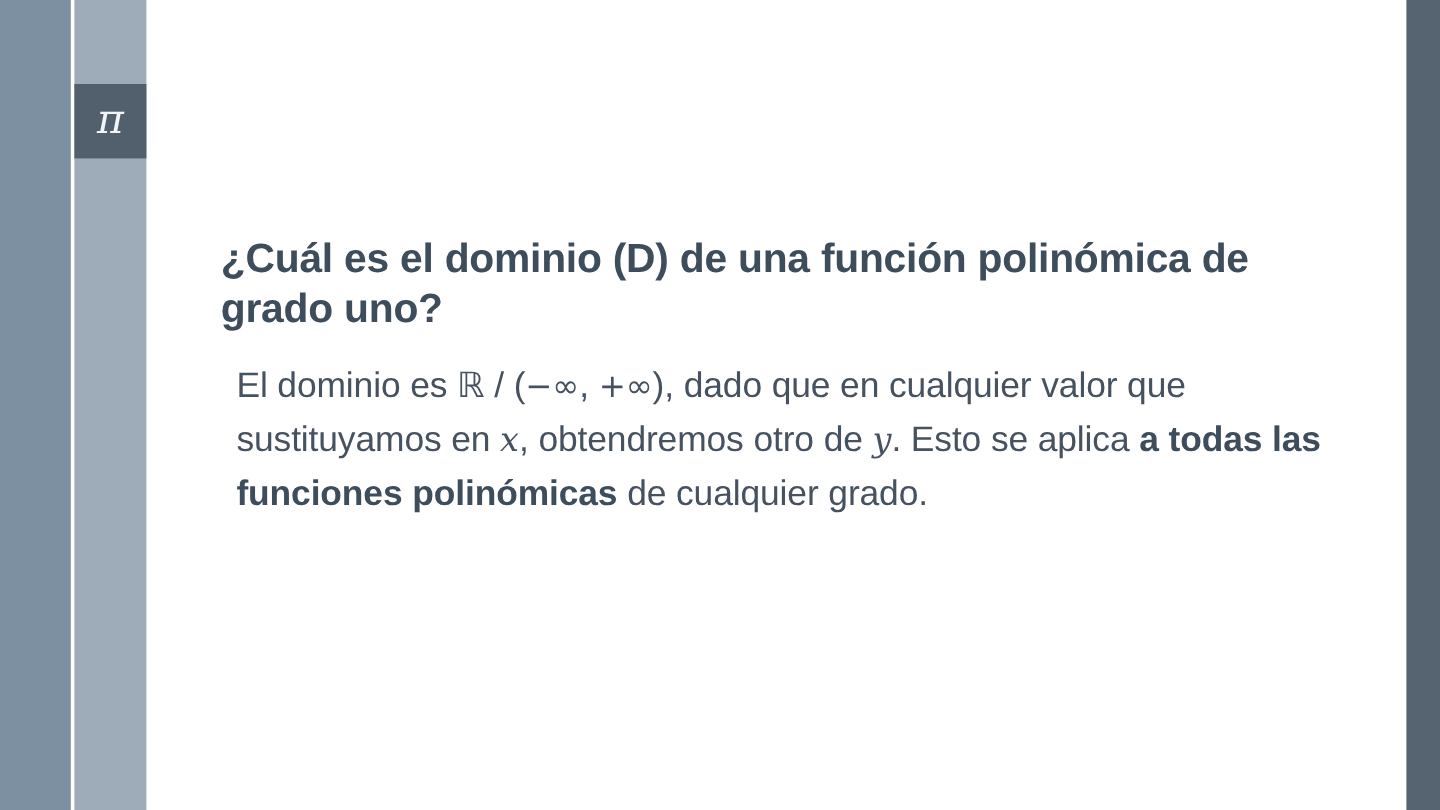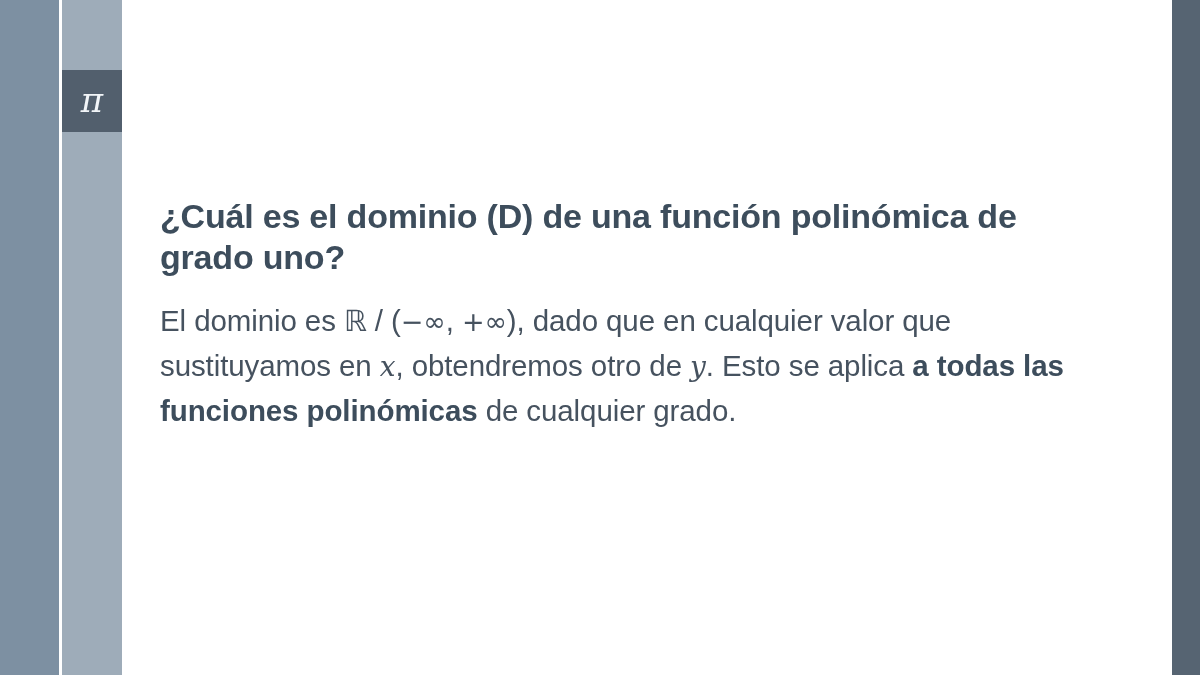--- a/index.html
+++ b/index.html
@@ -67,40 +67,40 @@
     left: 1172px;
     top: 0;
     width: 28px;
     height: 675px;
     background: #566472;
   }
 
   
   .content {
     position: absolute;
-    left: 160px;
+    left: 184px;
     top: 196px;
     width: 930px;
   }
   .slide-title {
     font-size: 34px;
     font-weight: bold;
     color: #3d4d5c;
     line-height: 1.22;
     letter-spacing: -0.2px;
     margin: 0 0 20px 0;
     max-width: 860px;
   }
   .slide-body {
     font-size: 29.5px;
     font-weight: normal;
     color: #46525f;
     line-height: 1.52;
     letter-spacing: -0.1px;
-    margin: 0;
+    margin: 13px;
     max-width: 930px;
   }
   .slide-body .bold {
     font-weight: bold;
     color: #3d4d5c;
   }
   .slide-body .mathvar {
     font-family: "DejaVu Serif", serif;
     font-style: italic;
     font-size: 28px;

